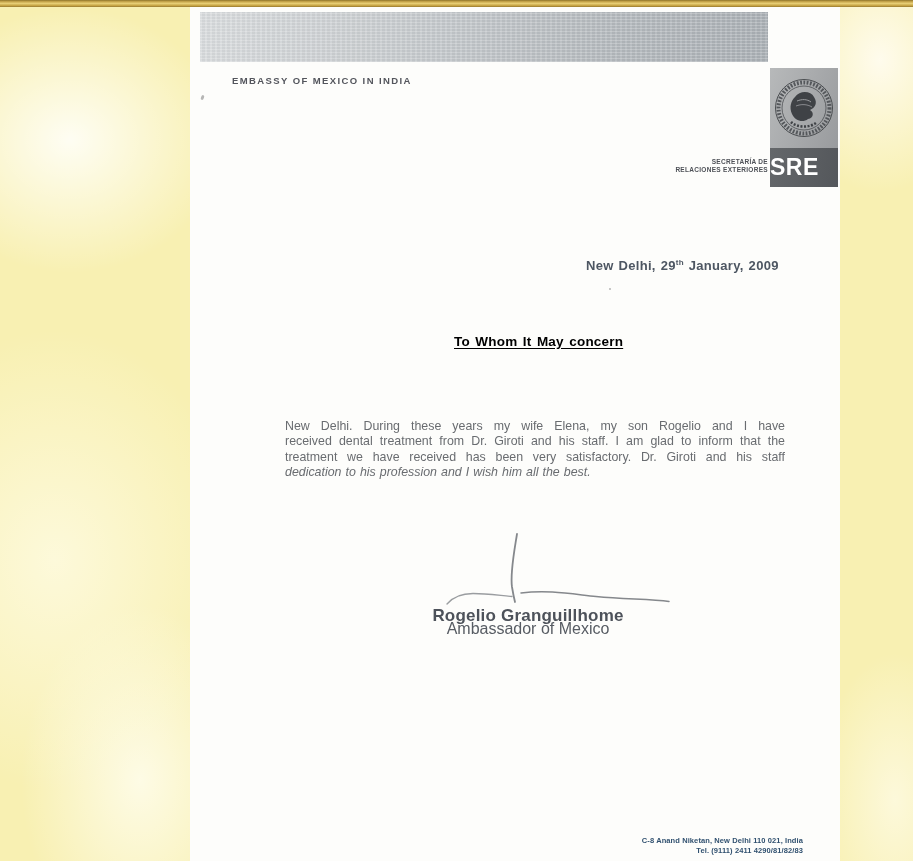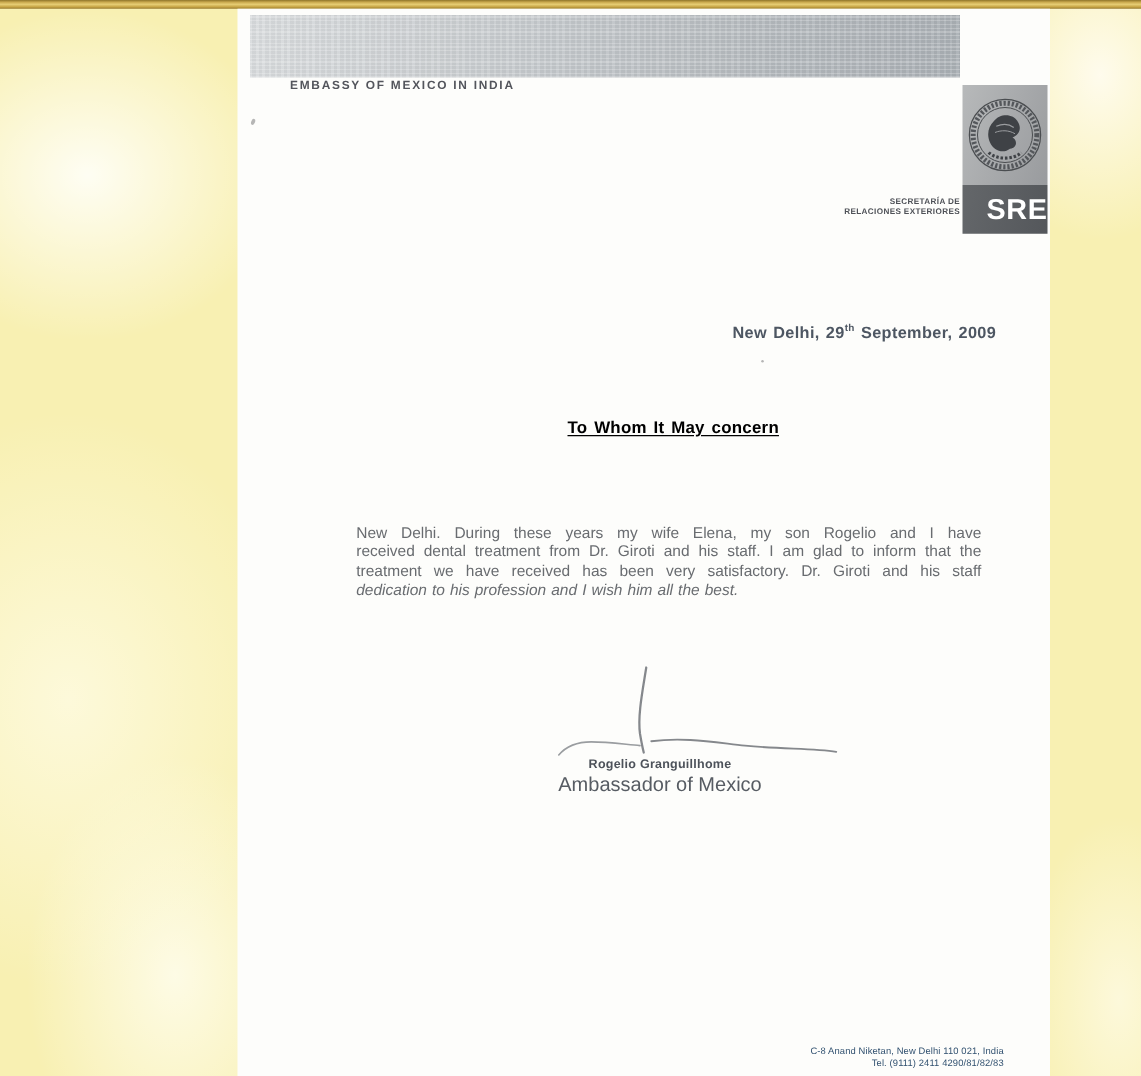--- a/index.html
+++ b/index.html
@@ -23,34 +23,34 @@
     background:#fdfdfb;
   }
   .scan-band{
     position:absolute;left:10px;top:5px;width:568px;height:50px;
     background-image:
       repeating-linear-gradient(0deg, rgba(255,255,255,.22) 0 1px, rgba(0,0,0,0) 1px 3px),
       repeating-linear-gradient(90deg, rgba(255,255,255,.07) 0 2px, rgba(0,0,0,.03) 2px 5px),
       linear-gradient(97deg,#d8dbdd 0%,#c7cbce 35%,#b4b9bd 72%,#a9afb4 100%);
   }
   .embassy-header{
-    position:absolute;left:42px;top:56px;
+    position:absolute;left:42px;top:68px;
     font-size:9.5px;font-weight:bold;letter-spacing:1.4px;color:#53555c;white-space:nowrap;text-align:center;
   }
   .speck1{position:absolute;left:11px;top:88px;width:3px;height:5px;background:#9d9d9d;border-radius:50%;transform:rotate(22deg);opacity:.75;}
   .speck2{position:absolute;left:419px;top:281px;width:2px;height:2px;background:#b5b5b5;border-radius:50%;}
   .seal-box{
     position:absolute;left:580px;top:61px;width:68px;height:80px;
     background:linear-gradient(110deg,#b7b9ba,#999b9e);
     display:flex;align-items:center;justify-content:center;
   }
   .sre-box{
     position:absolute;left:580px;top:141px;width:68px;height:39px;
     background:linear-gradient(100deg,#64676a,#54575b);
-    display:flex;align-items:center;justify-content:flex-end;
+    display:flex;align-items:center;justify-content:flex-start;
     color:#fff;font-size:23px;font-weight:bold;letter-spacing:.5px;
   }
   .secretaria{
     position:absolute;right:72px;top:151px;text-align:right;
     font-size:6.5px;line-height:8px;font-weight:bold;letter-spacing:.3px;color:#4e5157;
   }
   .date-line{
     position:absolute;left:396px;top:251px;
     font-size:13px;font-weight:bold;color:#4d5662;letter-spacing:.3px;word-spacing:1px;white-space:nowrap;
   }
@@ -62,29 +62,29 @@
   }
   .body-text{
     position:absolute;left:95px;top:412px;width:500px;
     font-size:12.4px;line-height:15.4px;color:#696c70;word-spacing:.6px;
   }
   .jline{text-align:justify;text-align-last:justify;}
   .jline-last{text-align:right;text-align-last:left;font-style:italic;}
   .signature-svg{position:absolute;left:230px;top:520px;}
   .sig-name{
     position:absolute;left:223px;top:599px;width:230px;text-align:center;
-    font-size:10px;font-weight:bold;color:#4d525a;letter-spacing:.2px;
+    font-size:17px;font-weight:bold;color:#4d525a;letter-spacing:.2px;
   }
   .sig-title{
     position:absolute;left:223px;top:613px;width:230px;text-align:center;
     font-size:16px;color:#575c63;
   }
   .letter-footer{
     position:absolute;right:37px;top:829px;text-align:right;
-    font-size:7.5px;line-height:9.5px;font-weight:normal;color:#30506f;letter-spacing:.1px;
+    font-size:7.5px;line-height:9.5px;font-weight:bold;color:#30506f;letter-spacing:.1px;
   }
 </style>
 </head>
 <body>
 
 <div class="stage">
   <div class="gold-bar"></div>
 
   <div class="sheet">
 
@@ -109,21 +109,21 @@
 
     <div class="sre-box">
       <span>SRE</span>
     </div>
 
     <div class="secretaria">
       <div>SECRETARÍA DE</div>
       <div>RELACIONES EXTERIORES</div>
     </div>
 
-    <div class="date-line"><span>New Delhi, 29</span><sup>th</sup><span> September, 2009</span></div>
+    <div class="date-line"><span>New Delhi, 29</span><sup>th</sup><span> January, 2009</span></div>
 
     <div class="salutation">To Whom It May concern</div>
 
     <div class="body-text">
       <div class="jline">New Delhi. During these years my wife Elena, my son Rogelio and I have</div>
       <div class="jline">received dental treatment from Dr. Giroti and his staff. I am glad to inform that the</div>
       <div class="jline">treatment we have received has been very satisfactory. Dr. Giroti and his staff</div>
       <div class="jline jline-last">dedication to his profession and I wish him all the best.</div>
     </div>
 

